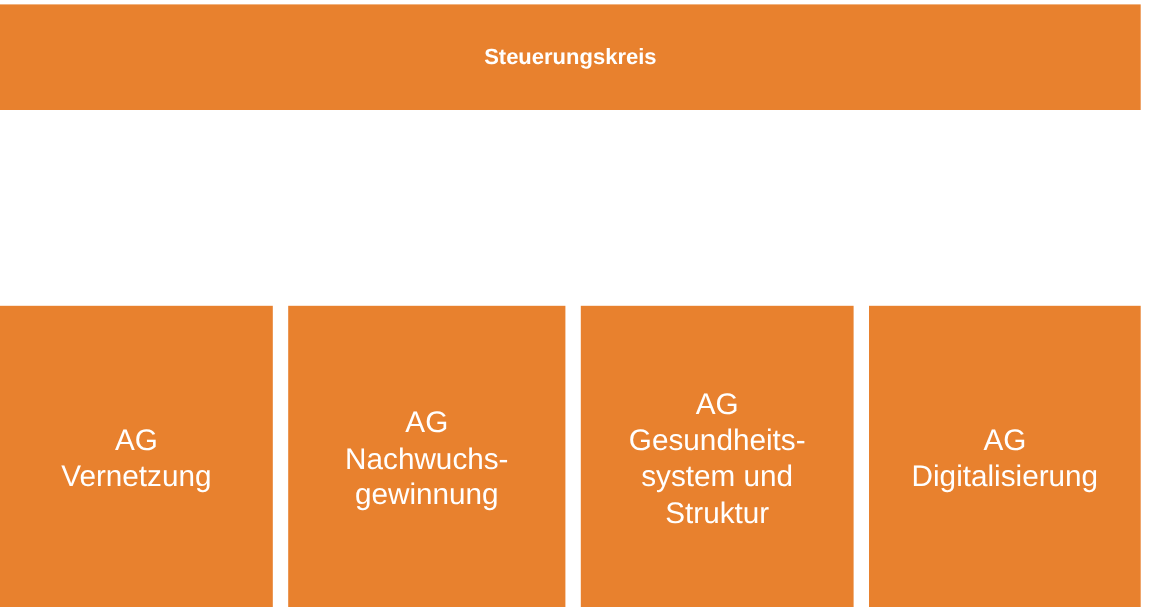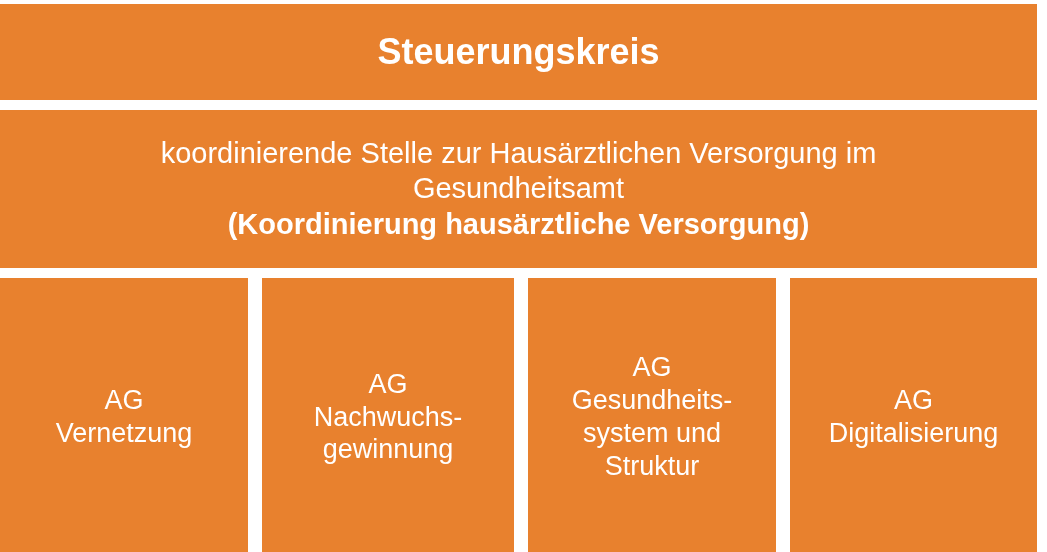--- a/index.html
+++ b/index.html
@@ -38,21 +38,21 @@
     box-sizing: border-box;
     white-space: pre-line;
   }
 
   
   .box-steering {
     left: 0px;
     top: 4px;
     width: 1037px;
     height: 96px;
-    font-size: 36px;
+    font-size: 20px;
     font-weight: bold;
   }
 
   
   .box-coord {
     left: 0px;
     top: 110px;
     width: 1037px;
     height: 158px;
     font-size: 29px;
@@ -78,27 +78,20 @@
 </style>
 </head>
 <body>
 
 <div class="diagram">
 
   <div class="box box-steering">
     <span class="box-text">Steuerungskreis</span>
   </div>
 
-  <div class="box box-coord">
-    <span class="box-text">
-      <span>koordinierende Stelle zur Hausärztlichen Versorgung im</span>
-      <span>Gesundheitsamt</span>
-      <span class="coord-line3">(Koordinierung hausärztliche Versorgung)</span>
-    </span>
-  </div>
 
   <div class="box box-ag ag-1">
     <span class="box-text">AG
 Vernetzung</span>
   </div>
 
   <div class="box box-ag ag-2">
     <span class="box-text">AG
 Nachwuchs-
 gewinnung</span>

